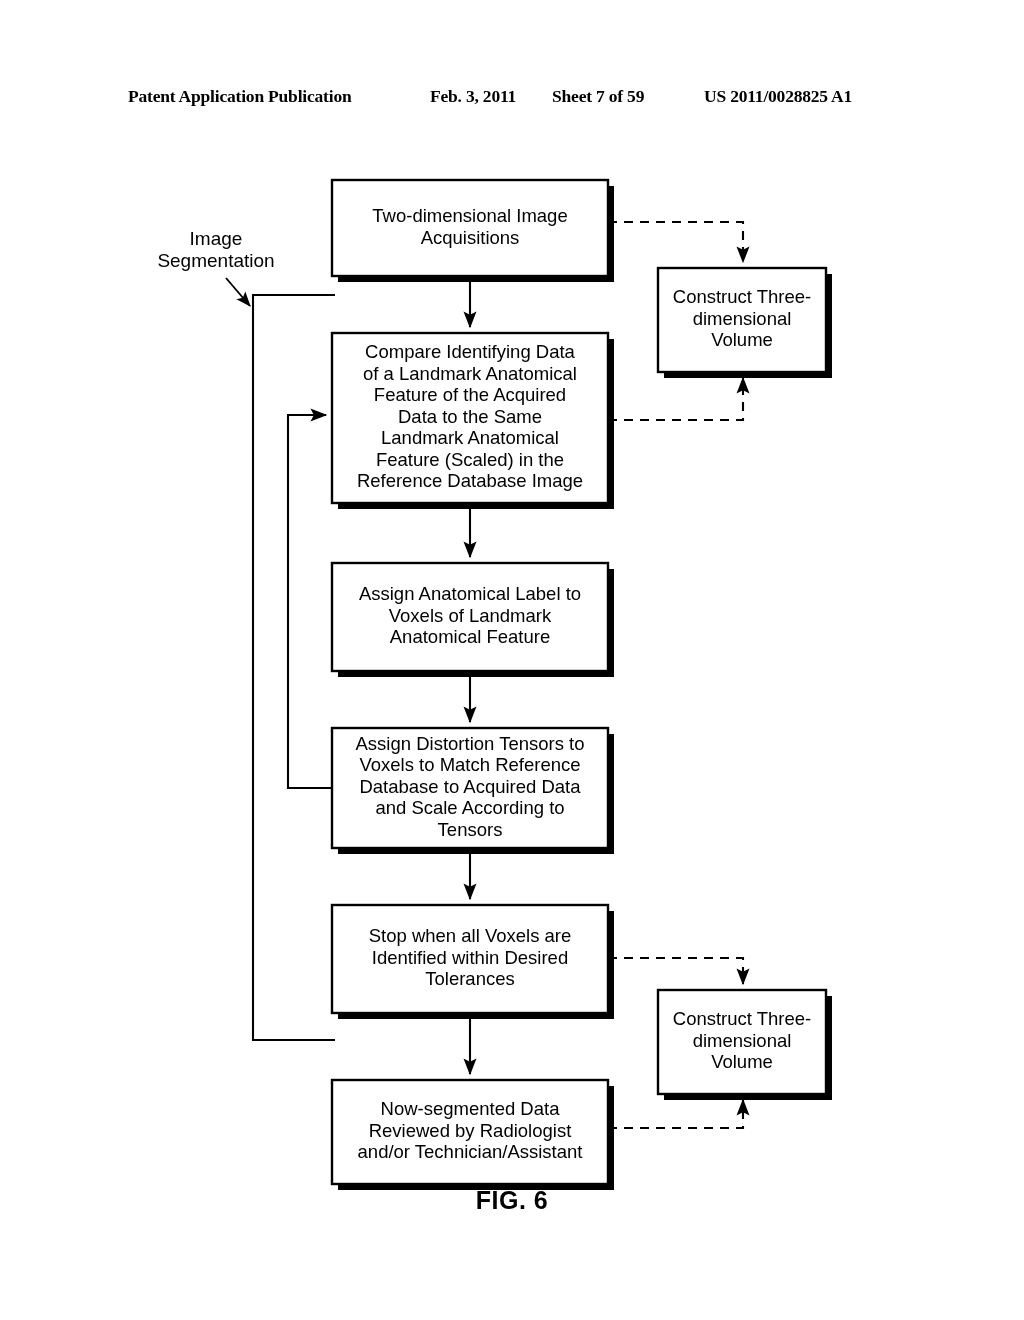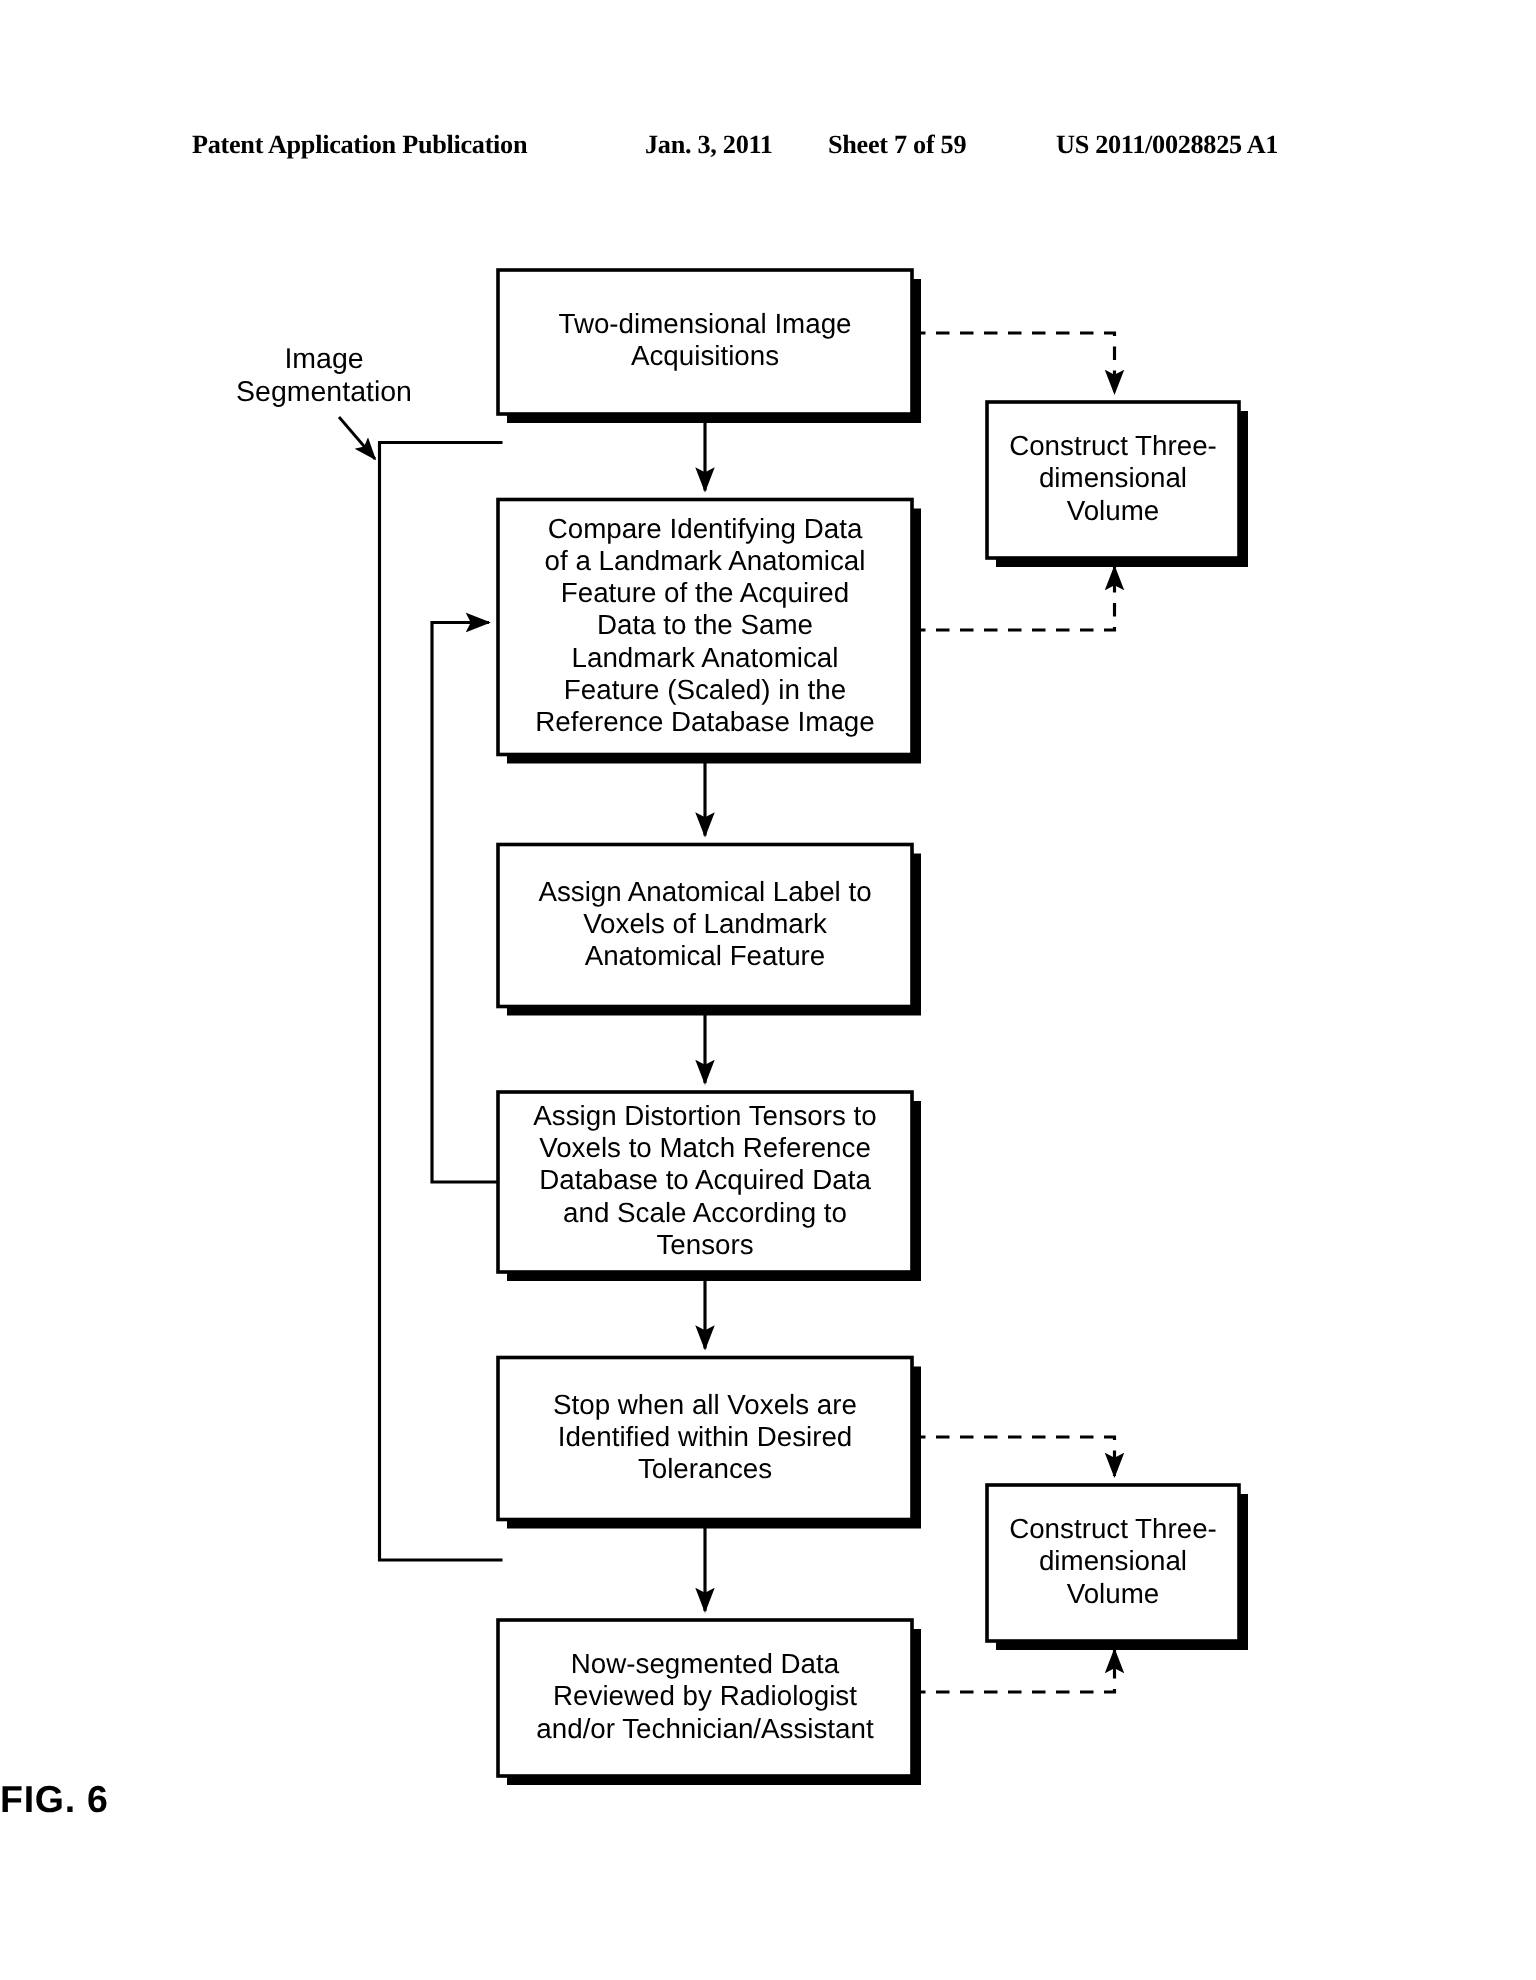--- a/index.html
+++ b/index.html
@@ -56,21 +56,21 @@
     top: 0;
     text-align: center;
   }
 
   
   #fig-caption {
     position: absolute;
     left: 0;
     top: 1186px;
     width: 1024px;
-    text-align: left;
+    text-align: center;
     font-family: "Liberation Sans", sans-serif;
     font-size: 25px;
     font-weight: bold;
     letter-spacing: 0.5px;
   }
 
   
   #flowchart {
     position: absolute;
     left: 0;
@@ -117,21 +117,21 @@
     fill: none;
   }
 </style>
 </head>
 <body>
 
 <div id="page">
 
   <div id="patent-header">
     <span class="hdr-pub">Patent Application Publication</span>
-    <span class="hdr-date">Jan. 3, 2011</span>
+    <span class="hdr-date">Feb. 3, 2011</span>
     <span class="hdr-sheet">Sheet 7 of 59</span>
     <span class="hdr-number">US 2011/0028825 A1</span>
   </div>
 
   <svg id="flowchart" viewBox="0 0 1024 1320">
     <defs>
       <marker id="arrow-solid" markerWidth="9" markerHeight="9" refX="7.4" refY="3.6" orient="auto" markerUnits="strokeWidth">
         <path d="M0,0.5 L8,3.6 L0,6.7 L1.6,3.6 Z" fill="#000000"></path>
       </marker>
       <marker id="arrow-dashed" markerWidth="9" markerHeight="9" refX="7.4" refY="3.6" orient="auto" markerUnits="strokeWidth">

